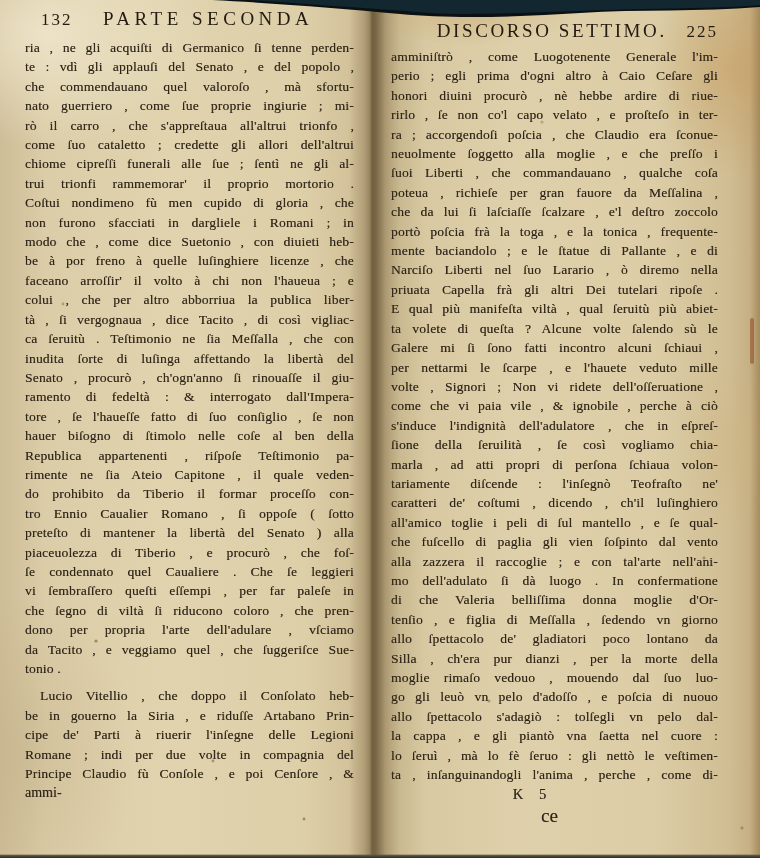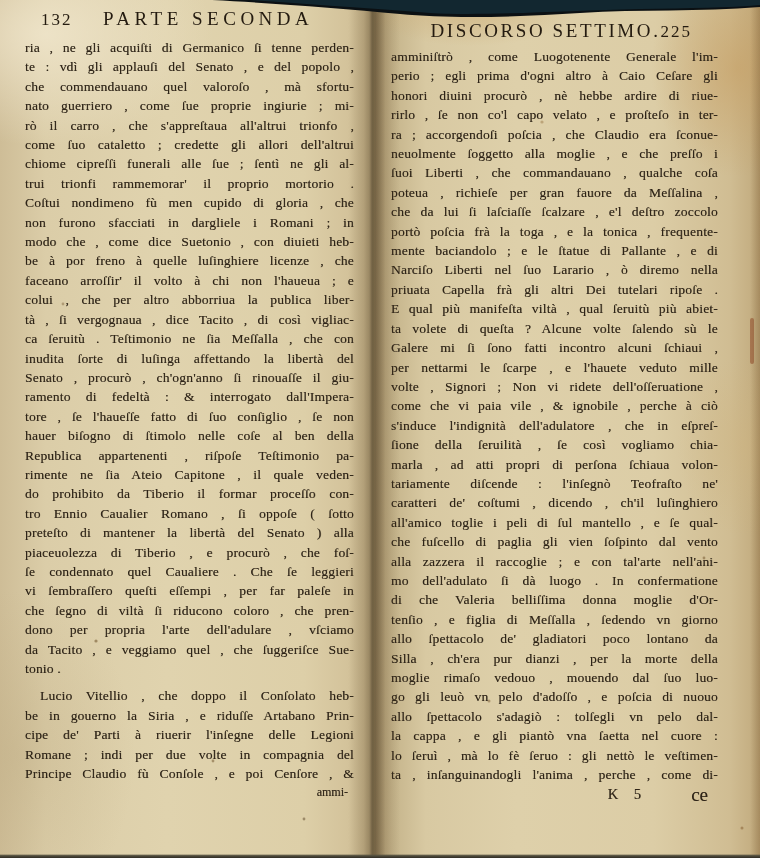--- a/index.html
+++ b/index.html
@@ -61,41 +61,42 @@
 
   .page{position:absolute;z-index:3;color:#2e2418;}
   .page-left{left:25px;top:8px;width:329px;}
   .page-right{left:391px;top:20px;width:327px;}
 
   .header-row{display:flex;align-items:baseline;color:#241b10;}
   .pagenum{font-size:17px;letter-spacing:2px;}
   .running-title{font-size:19px;letter-spacing:4.5px;white-space:nowrap;}
   .page-left .pagenum{margin-left:16px;width:62px;}
   .page-left .running-title{flex:1;text-align:left;}
-  .page-right .running-title{flex:1;text-align:right;padding-left:26px;letter-spacing:2.6px;}
-  .page-right .pagenum{margin-right:26px;}
+  .page-right .running-title{flex:1;text-align:center;padding-left:26px;letter-spacing:2.6px;}
+  .page-right .pagenum{}
 
   .textcol{
     font-size:13.5px;line-height:19.4px;letter-spacing:.2px;
     text-shadow:.3px .3px .5px rgba(40,30,15,.45);
   }
   .page-left .textcol{margin-top:8px;}
   .page-right .textcol{margin-top:5px;line-height:19.4px;}
   .line{text-align:justify;text-align-last:justify;white-space:nowrap;}
   .para1{margin-bottom:0;}
   .para1.left-p1 .line:last-child{text-align-last:left;}
   .para2 .line:first-child{text-indent:15px;}
   .catchword-row{
-    text-align:right;font-size:12px;padding-right:6px;line-height:19.4px;
+    font-size:14px;padding-right:6px;line-height:19.4px;
     text-shadow:.3px .3px .5px rgba(40,30,15,.45);
   }
   .sig-row{
     display:flex;justify-content:flex-end;align-items:center;
     font-size:14.5px;line-height:21px;
     text-shadow:.3px .3px .5px rgba(40,30,15,.45);
+    flex-direction:column;
   }
   .sig-row .signature{margin-right:44px;letter-spacing:6px;}
   .sig-row .catchword{margin-right:10px;font-size:19px;}
 </style>
 </head>
 <body>
 
 <div class="spread">
 
   <div class="page page-left">

